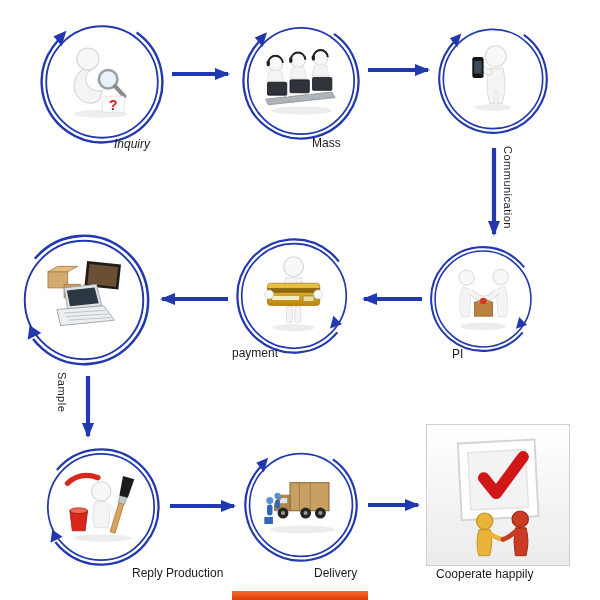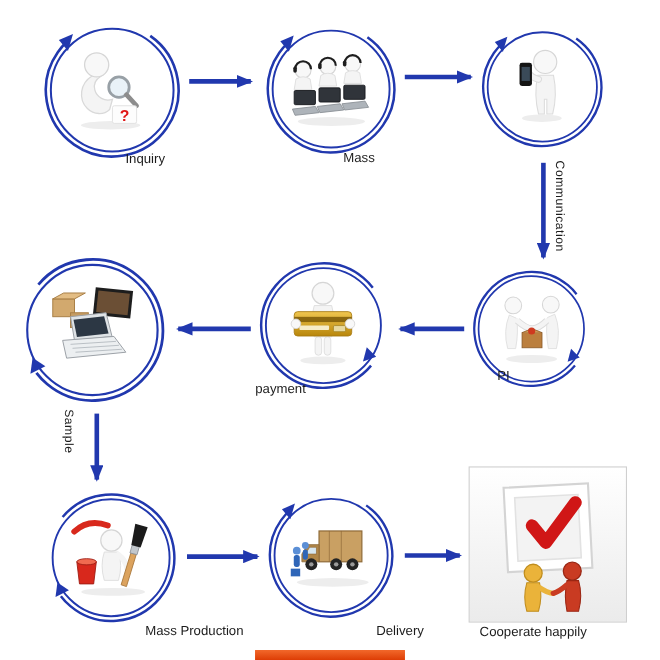--- a/index.html
+++ b/index.html
@@ -228,24 +228,24 @@
       <path d="M55 52 L68 68 L96 30" fill="none" stroke="#d01616" stroke-width="12" stroke-linecap="round" stroke-linejoin="round"></path>
       <circle cx="56" cy="97" r="8.5" fill="#eab33a" stroke="#c08d1d" stroke-width="1.2"></circle>
       <path d="M50 106 q-4 14 0 27 h11 q4 -13 1 -27 z" fill="#eab33a" stroke="#c08d1d"></path>
       <circle cx="93" cy="95" r="8.5" fill="#c93b22" stroke="#9a2613" stroke-width="1.2"></circle>
       <path d="M88 104 q-3 14 0 29 h11 q4 -15 0 -29 z" fill="#c93b22" stroke="#9a2613"></path>
       <path d="M61 110 q9 6 14 6" fill="none" stroke="#eab33a" stroke-width="5" stroke-linecap="round"></path>
       <path d="M88 108 q-8 7 -13 8" fill="none" stroke="#c93b22" stroke-width="5" stroke-linecap="round"></path>
     </svg>
   </div>
 
-  <div class="lbl" style="left:114px;top:137px;">Inquiry</div>
+  <div class="lbl" style="left:114px;top:137px;font-style:italic;">Inquiry</div>
   <div class="lbl" style="left:312px;top:136px;">Mass</div>
   <div class="lbl v" style="left:502px;top:146px;height:96px;">Communication</div>
   <div class="lbl v" style="left:56px;top:372px;height:70px;">Sample</div>
   <div class="lbl" style="left:232px;top:346px;">payment</div>
-  <div class="lbl" style="left:452px;top:334px;">PI</div>
-  <div class="lbl" style="left:132px;top:566px;">Mass Production</div>
-  <div class="lbl" style="left:314px;top:566px;margin-left:28px;">Delivery</div>
+  <div class="lbl" style="left:452px;top:347px;">PI</div>
+  <div class="lbl" style="left:132px;top:566px;">Reply Production</div>
+  <div class="lbl" style="left:314px;top:566px;">Delivery</div>
   <div class="lbl" style="left:436px;top:567px;">Cooperate happily</div>
 
   <div class="bottom-bar" style="left:232px;top:591px;width:136px;height:9px;"></div>
 </div>
 
 </body></html>

